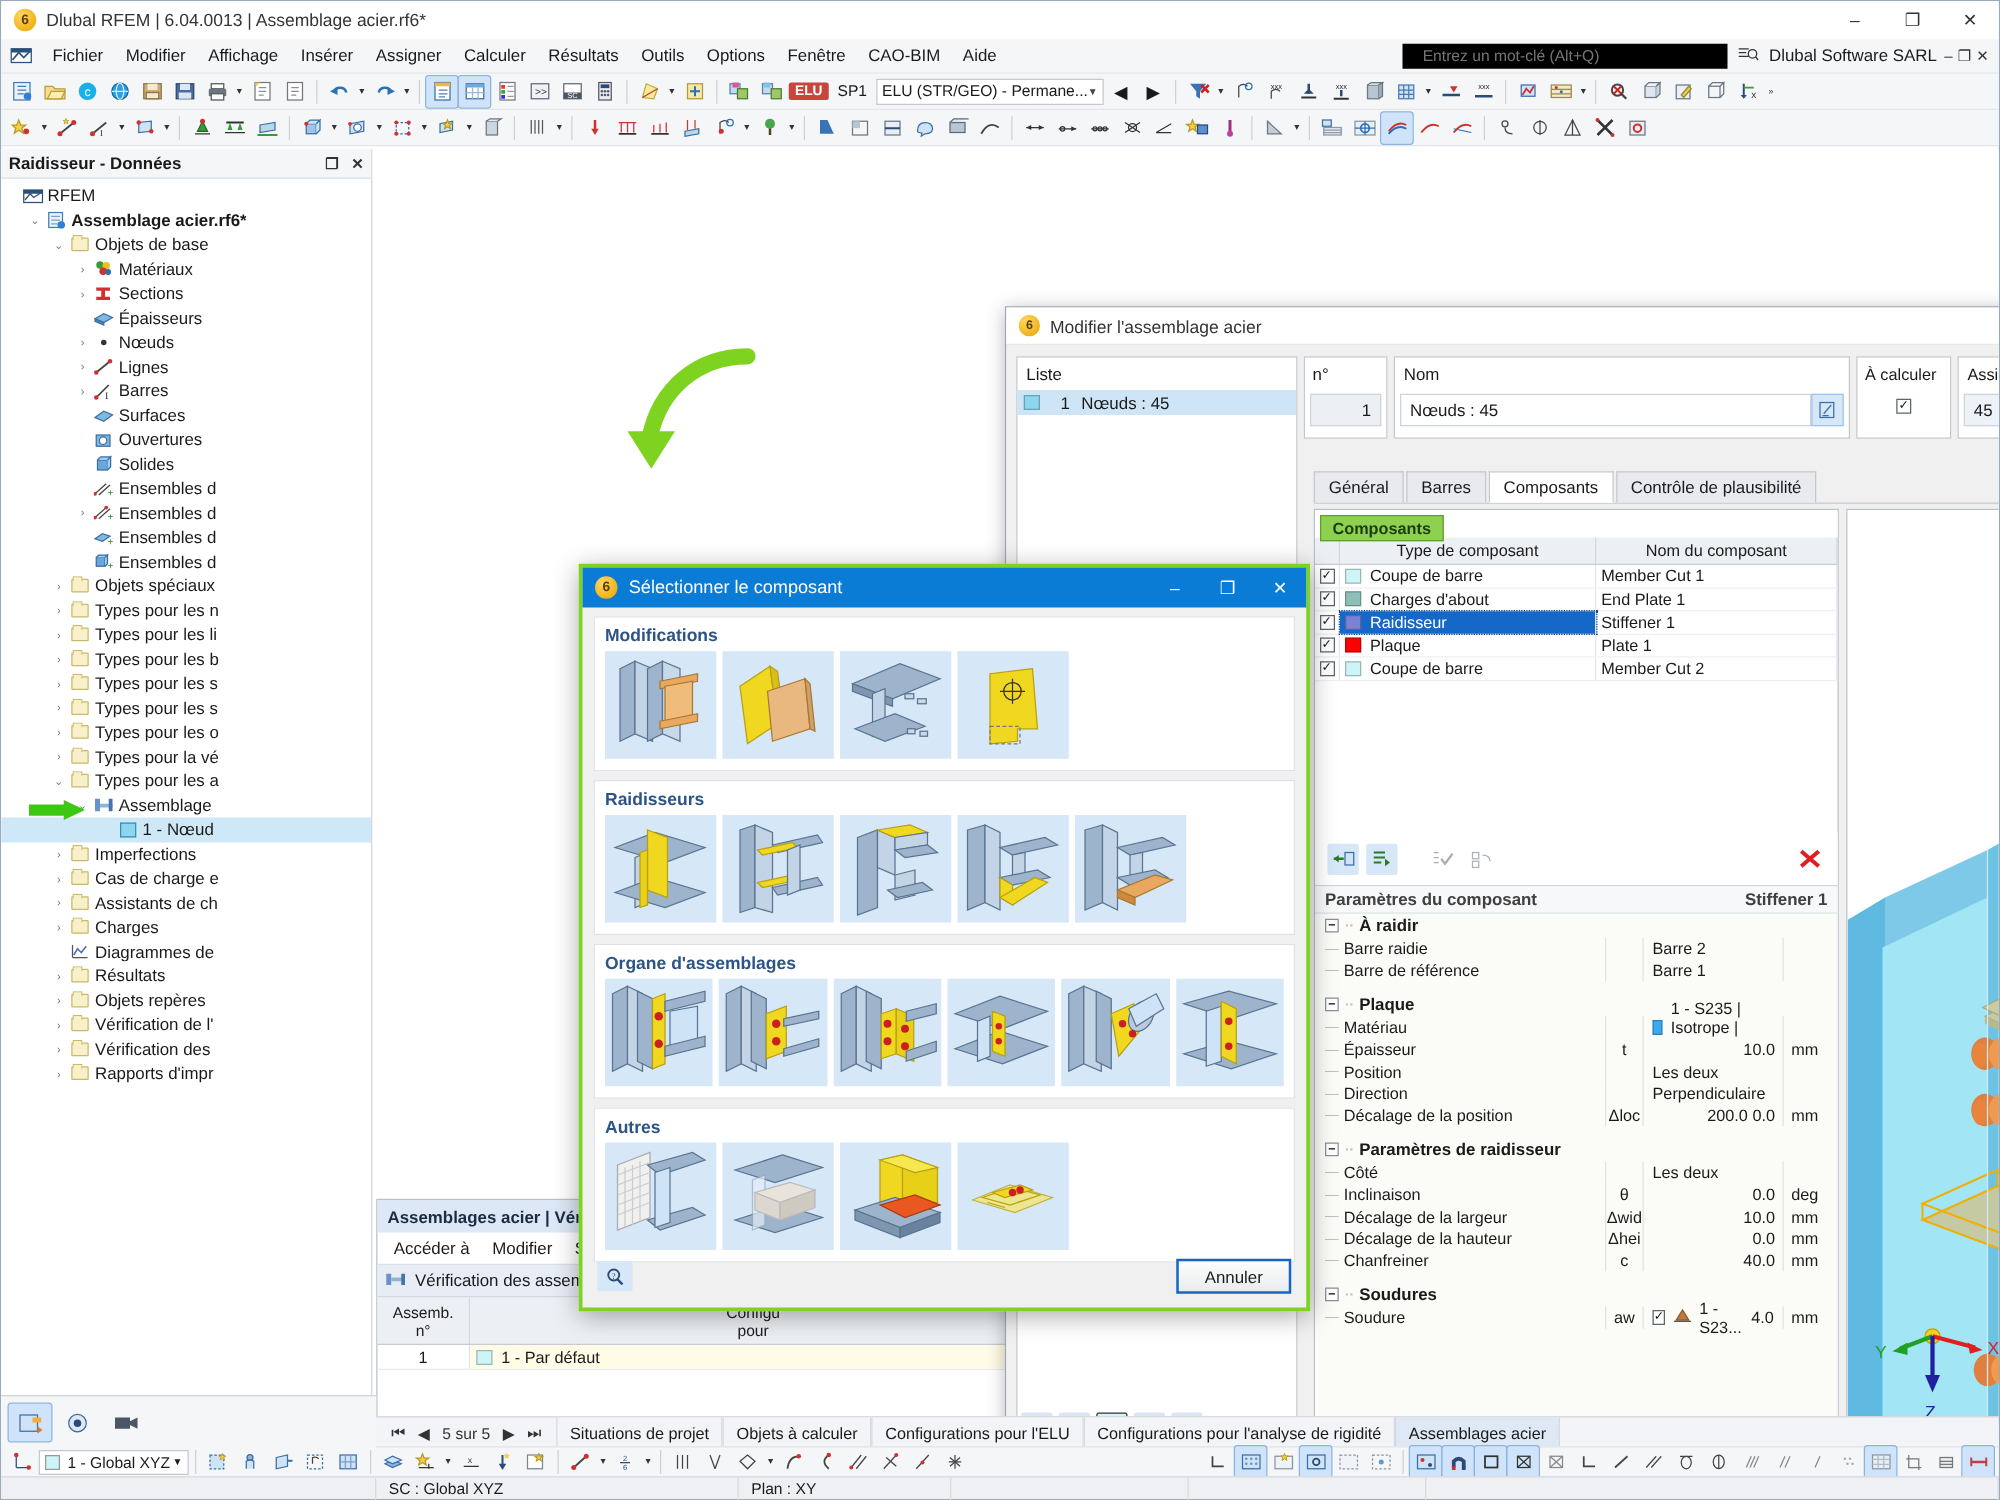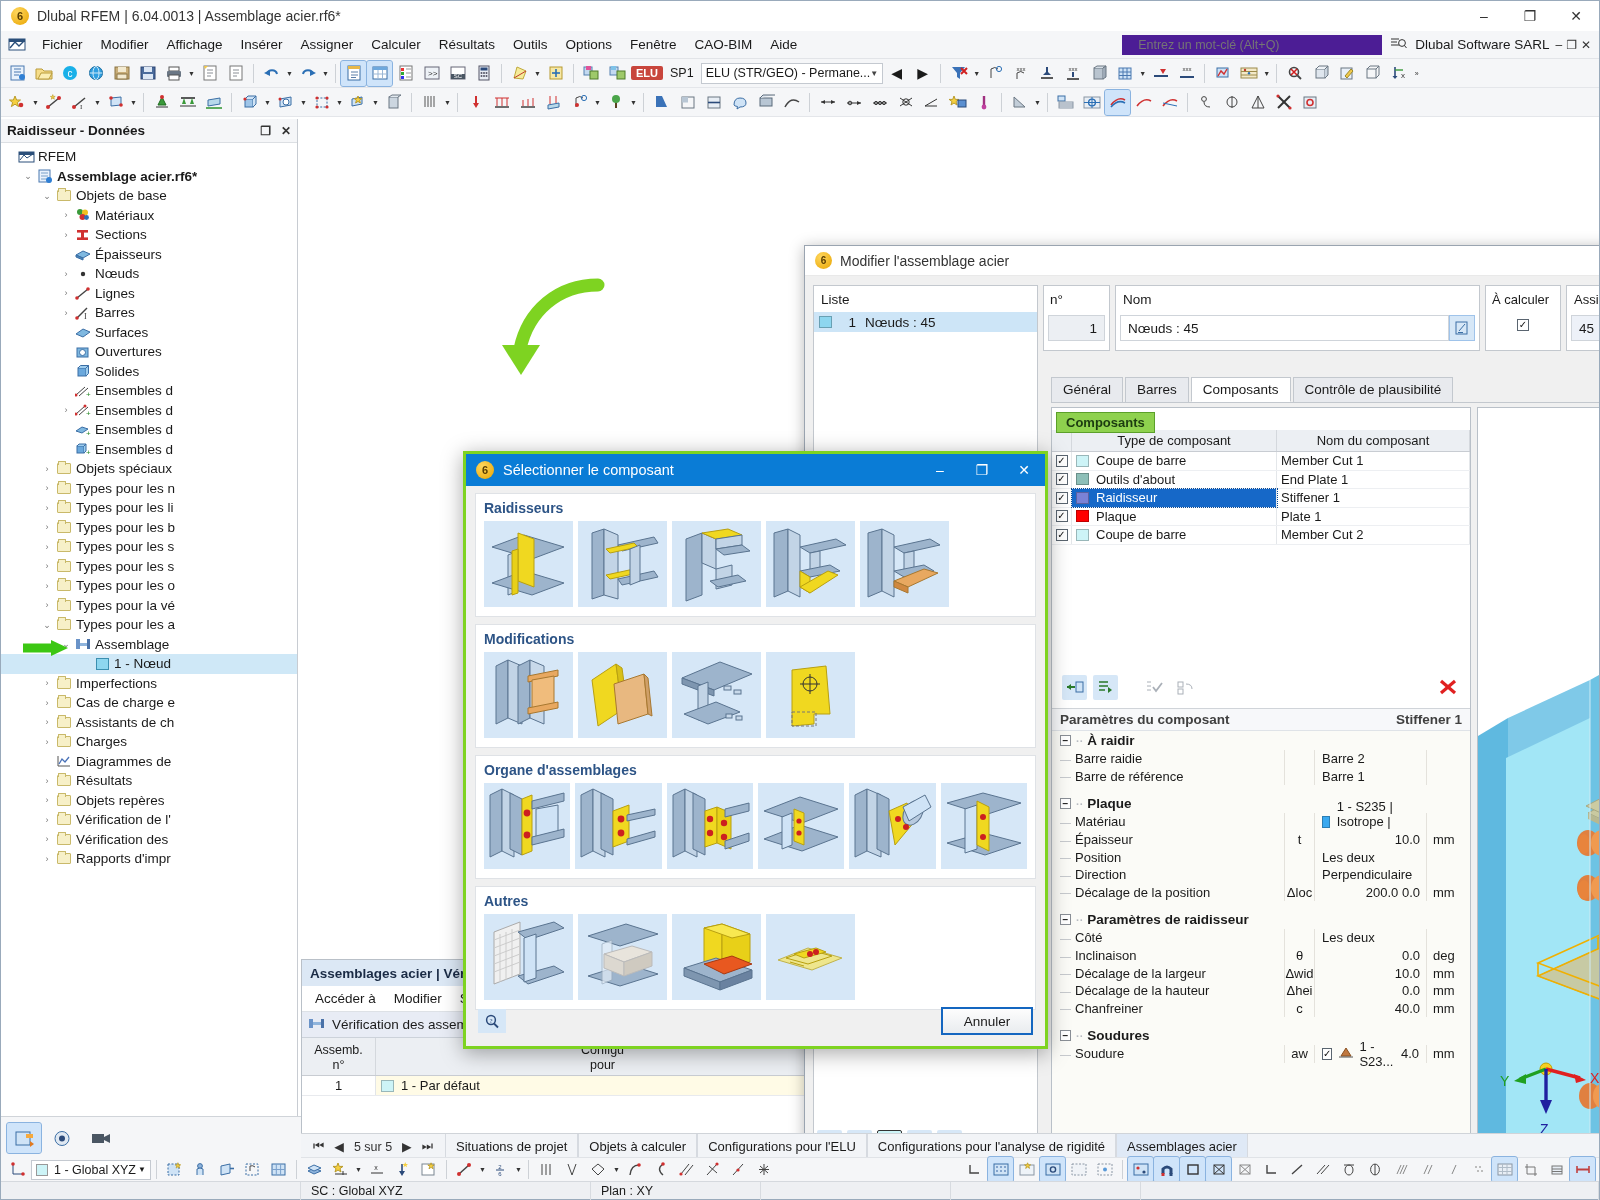--- a/index.html
+++ b/index.html
@@ -19,21 +19,21 @@
   .titlebar .tlogo { width:18px;height:18px;border-radius:50%;background:radial-gradient(circle at 35% 30%, #ffd75e, #e8a400); display:flex;align-items:center;justify-content:center;font-size:11px;font-weight:bold;color:#5a3d00; margin-right:8px;}
   .titlebar .ttext { font-size:14px; color:#333; }
   .wbtns { margin-left:auto; display:flex; height:30px; }
   .wbtn { width:46px; height:30px; display:flex;align-items:center;justify-content:center; font-size:14px; color:#333; }
 
   
   .menubar { height:28px; background:#f5f6f8; display:flex; align-items:center; padding-left:4px; border-bottom:1px solid #e2e4e8; }
   .menuicon { width:24px;height:20px; margin-right:4px; display:flex;align-items:center;justify-content:center;}
   .menuitem { padding:3px 9px; font-size:13.5px; color:#1a1a1a; cursor:default; }
   .searchbox { margin-left:auto; display:flex; align-items:center; }
-  .searchinput { width:260px;height:20px; background:#4c1d95; border:none; font-size:12.5px; color:#888; padding-left:16px; position:relative;}
+  .searchinput { width:260px;height:20px; background:#000000; border:none; font-size:12.5px; color:#888; padding-left:16px; position:relative;}
   .searcharrow { position:absolute; font-size:9px; color:#555; margin-left:4px; }
   .searchfield-wrap { position:relative; display:flex; align-items:center; }
   .sarchicon2 { margin:0 8px; font-size:13px; color:#444; }
   .company { font-size:13.5px; color:#1a1a1a; margin-right:6px;}
   .minibtns { display:flex; gap:4px; margin-right:8px; font-size:12px; color:#333;}
 
   
   .toolbar { height:29px; background:#f5f6f8; display:flex; align-items:center; padding:0 4px; border-bottom:1px solid #e4e6ea; gap:1px;}
   .tb-ico { width:25px;height:25px; display:flex;align-items:center;justify-content:center; border-radius:2px; font-size:14px; position:relative; }
   .tb-ico.on { background:#cfe4fa; outline:1px solid #8ab3e0;}
@@ -1291,21 +1291,21 @@
                     <span>Coupe de barre</span>
                   </div>
                   <div style="flex:1;">Member Cut 1</div>
                 </div>
                 <div class="ct-row">
                   <div style="width:20px;justify-content:center;padding:0;">
                     <span class="cbx">✓</span>
                   </div>
                   <div class="c-type" style="width:205px;">
                     <span class="swatch" style="background:#8dbfb8"></span>
-                    <span>Outils d'about</span>
+                    <span>Charges d'about</span>
                   </div>
                   <div style="flex:1;">End Plate 1</div>
                 </div>
                 <div class="ct-row sel">
                   <div style="width:20px;justify-content:center;padding:0;">
                     <span class="cbx">✓</span>
                   </div>
                   <div class="c-type" style="width:205px;">
                     <span class="swatch" style="background:#7a82d6"></span>
                     <span>Raidisseur</span>
@@ -1731,79 +1731,20 @@
           <div class="slogo">6</div>
           <span>Sélectionner le composant</span>
           <div class="sw-btns">
             <div class="sw-btn">–</div>
             <div class="sw-btn">❐</div>
             <div class="sw-btn">✕</div>
           </div>
         </div>
 
         <div class="grp">
-          <div class="grp-h">Raidisseurs</div>
-          <div class="thumbs">
-            <div class="thumb">
-              <svg width="82" height="78" viewBox="0 0 82 78">
-                <polygon points="4,22 36,10 76,22 44,34" fill="#9db4cc" stroke="#5a7490"></polygon>
-                <polygon points="20,30 30,26 30,66 20,70" fill="#c2d4e6" stroke="#5a7490"></polygon>
-                <polygon points="4,58 36,46 76,58 44,70" fill="#9db4cc" stroke="#5a7490"></polygon>
-                <polygon points="30,8 46,14 46,62 30,56" fill="#f0d820" stroke="#b8a010"></polygon>
-                <polygon points="24,26 30,24 30,68 24,70" fill="#e8d018" stroke="#b8a010"></polygon>
-              </svg>
-            </div>
-            <div class="thumb">
-              <svg width="82" height="78" viewBox="0 0 82 78">
-                <polygon points="10,8 22,4 22,70 10,74" fill="#9db4cc" stroke="#5a7490"></polygon>
-                <polygon points="22,4 36,10 36,74 22,70" fill="#c2d4e6" stroke="#5a7490"></polygon>
-                <polygon points="36,20 72,12 76,18 40,26" fill="#9db4cc" stroke="#5a7490"></polygon>
-                <polygon points="36,54 72,46 76,52 40,60" fill="#9db4cc" stroke="#5a7490"></polygon>
-                <polygon points="24,24 52,18 56,22 28,28" fill="#f0d820" stroke="#b8a010"></polygon>
-                <polygon points="24,50 52,44 56,48 28,54" fill="#f0d820" stroke="#b8a010"></polygon>
-                <polygon points="48,24 58,20 58,56 48,60" fill="#c2d4e6" stroke="#5a7490"></polygon>
-              </svg>
-            </div>
-            <div class="thumb">
-              <svg width="82" height="78" viewBox="0 0 82 78">
-                <polygon points="10,14 26,8 26,70 10,76" fill="#9db4cc" stroke="#5a7490"></polygon>
-                <polygon points="26,8 40,14 40,44 26,38" fill="#c2d4e6" stroke="#5a7490"></polygon>
-                <polygon points="26,8 52,4 66,10 40,14" fill="#f0d820" stroke="#b8a010"></polygon>
-                <polygon points="40,14 66,10 66,20 40,24" fill="#c2d4e6" stroke="#5a7490"></polygon>
-                <polygon points="40,24 66,20 74,26 48,30" fill="#9db4cc" stroke="#5a7490"></polygon>
-                <polygon points="40,44 56,40 56,60 40,64" fill="#c2d4e6" stroke="#5a7490"></polygon>
-                <polygon points="34,56 62,50 70,56 42,62" fill="#9db4cc" stroke="#5a7490"></polygon>
-              </svg>
-            </div>
-            <div class="thumb">
-              <svg width="82" height="78" viewBox="0 0 82 78">
-                <polygon points="4,8 18,4 18,66 4,72" fill="#9db4cc" stroke="#5a7490"></polygon>
-                <polygon points="18,4 30,10 30,72 18,66" fill="#c2d4e6" stroke="#5a7490"></polygon>
-                <polygon points="30,22 66,14 76,20 40,28" fill="#9db4cc" stroke="#5a7490"></polygon>
-                <polygon points="40,28 50,26 50,48 40,52" fill="#c2d4e6" stroke="#5a7490"></polygon>
-                <polygon points="30,46 60,40 70,46 40,52" fill="#9db4cc" stroke="#5a7490"></polygon>
-                <polygon points="30,46 40,52 40,68 30,62" fill="#f0d820" stroke="#b8a010"></polygon>
-                <polygon points="30,62 40,68 68,50 58,46" fill="#f0d820" stroke="#b8a010"></polygon>
-              </svg>
-            </div>
-            <div class="thumb">
-              <svg width="82" height="78" viewBox="0 0 82 78">
-                <polygon points="4,8 18,4 18,66 4,72" fill="#9db4cc" stroke="#5a7490"></polygon>
-                <polygon points="18,4 30,10 30,72 18,66" fill="#c2d4e6" stroke="#5a7490"></polygon>
-                <polygon points="30,22 66,14 76,20 40,28" fill="#9db4cc" stroke="#5a7490"></polygon>
-                <polygon points="40,28 50,26 50,48 40,52" fill="#c2d4e6" stroke="#5a7490"></polygon>
-                <polygon points="30,46 60,40 70,46 40,52" fill="#9db4cc" stroke="#5a7490"></polygon>
-                <polygon points="30,56 44,62 74,48 60,44" fill="#e8a860" stroke="#a87830"></polygon>
-                <polygon points="30,56 44,62 44,68 30,62" fill="#d08840" stroke="#a87830"></polygon>
-              </svg>
-            </div>
-          </div>
-        </div>
-
-        <div class="grp">
           <div class="grp-h">Modifications</div>
           <div class="thumbs">
             <div class="thumb">
               <svg width="82" height="78" viewBox="0 0 82 78">
                 <polygon points="8,10 20,4 20,62 8,68" fill="#9db4cc" stroke="#5a7490"></polygon>
                 <polygon points="20,4 34,10 34,68 20,62" fill="#c2d4e6" stroke="#5a7490"></polygon>
                 <polygon points="30,10 42,4 42,62 30,68" fill="#9db4cc" stroke="#5a7490"></polygon>
                 <polygon points="42,4 56,10 56,68 42,62" fill="#c8d9ea" stroke="#5a7490"></polygon>
                 <polygon points="40,20 70,14 70,20 40,26" fill="#e8a860" stroke="#a87830"></polygon>
                 <polygon points="44,24 66,20 66,50 44,54" fill="#f0bc7c" stroke="#a87830"></polygon>
@@ -1830,20 +1771,79 @@
                 <rect x="60" y="60" width="6" height="4" fill="#c8d9ea" stroke="#5a7490"></rect>
               </svg>
             </div>
             <div class="thumb">
               <svg width="82" height="78" viewBox="0 0 82 78">
                 <path d="M22,14 L56,10 L60,58 L44,58 L44,68 L22,70 Z" fill="#f0d820" stroke="#b8a010"></path>
                 <circle cx="40" cy="28" r="7" fill="none" stroke="#333"></circle>
                 <line x1="30" y1="28" x2="50" y2="28" stroke="#333"></line>
                 <line x1="40" y1="18" x2="40" y2="38" stroke="#333"></line>
                 <rect x="22" y="56" width="24" height="14" fill="none" stroke="#777" stroke-dasharray="3,2"></rect>
+              </svg>
+            </div>
+          </div>
+        </div>
+
+        <div class="grp">
+          <div class="grp-h">Raidisseurs</div>
+          <div class="thumbs">
+            <div class="thumb">
+              <svg width="82" height="78" viewBox="0 0 82 78">
+                <polygon points="4,22 36,10 76,22 44,34" fill="#9db4cc" stroke="#5a7490"></polygon>
+                <polygon points="20,30 30,26 30,66 20,70" fill="#c2d4e6" stroke="#5a7490"></polygon>
+                <polygon points="4,58 36,46 76,58 44,70" fill="#9db4cc" stroke="#5a7490"></polygon>
+                <polygon points="30,8 46,14 46,62 30,56" fill="#f0d820" stroke="#b8a010"></polygon>
+                <polygon points="24,26 30,24 30,68 24,70" fill="#e8d018" stroke="#b8a010"></polygon>
+              </svg>
+            </div>
+            <div class="thumb">
+              <svg width="82" height="78" viewBox="0 0 82 78">
+                <polygon points="10,8 22,4 22,70 10,74" fill="#9db4cc" stroke="#5a7490"></polygon>
+                <polygon points="22,4 36,10 36,74 22,70" fill="#c2d4e6" stroke="#5a7490"></polygon>
+                <polygon points="36,20 72,12 76,18 40,26" fill="#9db4cc" stroke="#5a7490"></polygon>
+                <polygon points="36,54 72,46 76,52 40,60" fill="#9db4cc" stroke="#5a7490"></polygon>
+                <polygon points="24,24 52,18 56,22 28,28" fill="#f0d820" stroke="#b8a010"></polygon>
+                <polygon points="24,50 52,44 56,48 28,54" fill="#f0d820" stroke="#b8a010"></polygon>
+                <polygon points="48,24 58,20 58,56 48,60" fill="#c2d4e6" stroke="#5a7490"></polygon>
+              </svg>
+            </div>
+            <div class="thumb">
+              <svg width="82" height="78" viewBox="0 0 82 78">
+                <polygon points="10,14 26,8 26,70 10,76" fill="#9db4cc" stroke="#5a7490"></polygon>
+                <polygon points="26,8 40,14 40,44 26,38" fill="#c2d4e6" stroke="#5a7490"></polygon>
+                <polygon points="26,8 52,4 66,10 40,14" fill="#f0d820" stroke="#b8a010"></polygon>
+                <polygon points="40,14 66,10 66,20 40,24" fill="#c2d4e6" stroke="#5a7490"></polygon>
+                <polygon points="40,24 66,20 74,26 48,30" fill="#9db4cc" stroke="#5a7490"></polygon>
+                <polygon points="40,44 56,40 56,60 40,64" fill="#c2d4e6" stroke="#5a7490"></polygon>
+                <polygon points="34,56 62,50 70,56 42,62" fill="#9db4cc" stroke="#5a7490"></polygon>
+              </svg>
+            </div>
+            <div class="thumb">
+              <svg width="82" height="78" viewBox="0 0 82 78">
+                <polygon points="4,8 18,4 18,66 4,72" fill="#9db4cc" stroke="#5a7490"></polygon>
+                <polygon points="18,4 30,10 30,72 18,66" fill="#c2d4e6" stroke="#5a7490"></polygon>
+                <polygon points="30,22 66,14 76,20 40,28" fill="#9db4cc" stroke="#5a7490"></polygon>
+                <polygon points="40,28 50,26 50,48 40,52" fill="#c2d4e6" stroke="#5a7490"></polygon>
+                <polygon points="30,46 60,40 70,46 40,52" fill="#9db4cc" stroke="#5a7490"></polygon>
+                <polygon points="30,46 40,52 40,68 30,62" fill="#f0d820" stroke="#b8a010"></polygon>
+                <polygon points="30,62 40,68 68,50 58,46" fill="#f0d820" stroke="#b8a010"></polygon>
+              </svg>
+            </div>
+            <div class="thumb">
+              <svg width="82" height="78" viewBox="0 0 82 78">
+                <polygon points="4,8 18,4 18,66 4,72" fill="#9db4cc" stroke="#5a7490"></polygon>
+                <polygon points="18,4 30,10 30,72 18,66" fill="#c2d4e6" stroke="#5a7490"></polygon>
+                <polygon points="30,22 66,14 76,20 40,28" fill="#9db4cc" stroke="#5a7490"></polygon>
+                <polygon points="40,28 50,26 50,48 40,52" fill="#c2d4e6" stroke="#5a7490"></polygon>
+                <polygon points="30,46 60,40 70,46 40,52" fill="#9db4cc" stroke="#5a7490"></polygon>
+                <polygon points="30,56 44,62 74,48 60,44" fill="#e8a860" stroke="#a87830"></polygon>
+                <polygon points="30,56 44,62 44,68 30,62" fill="#d08840" stroke="#a87830"></polygon>
               </svg>
             </div>
           </div>
         </div>
 
         <div class="grp">
           <div class="grp-h">Organe d'assemblages</div>
           <div class="thumbs">
             <div class="thumb">
               <svg width="82" height="78" viewBox="0 0 82 78">

